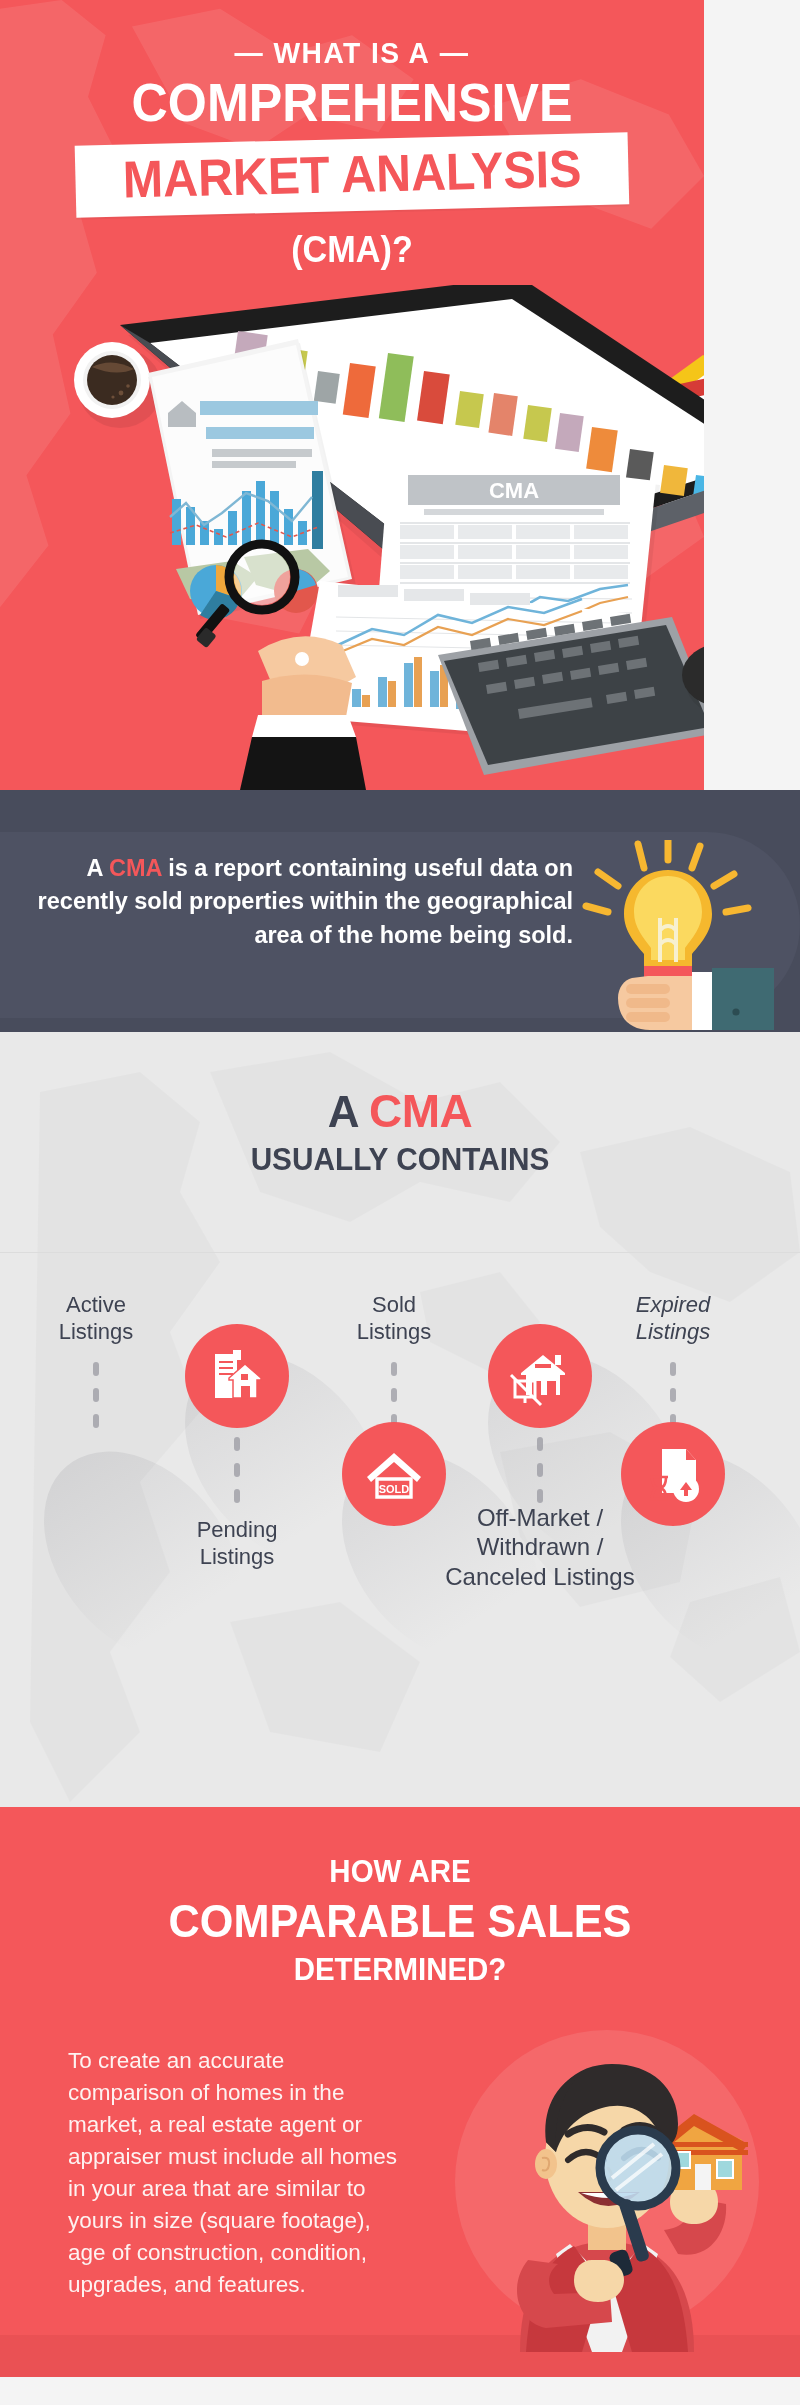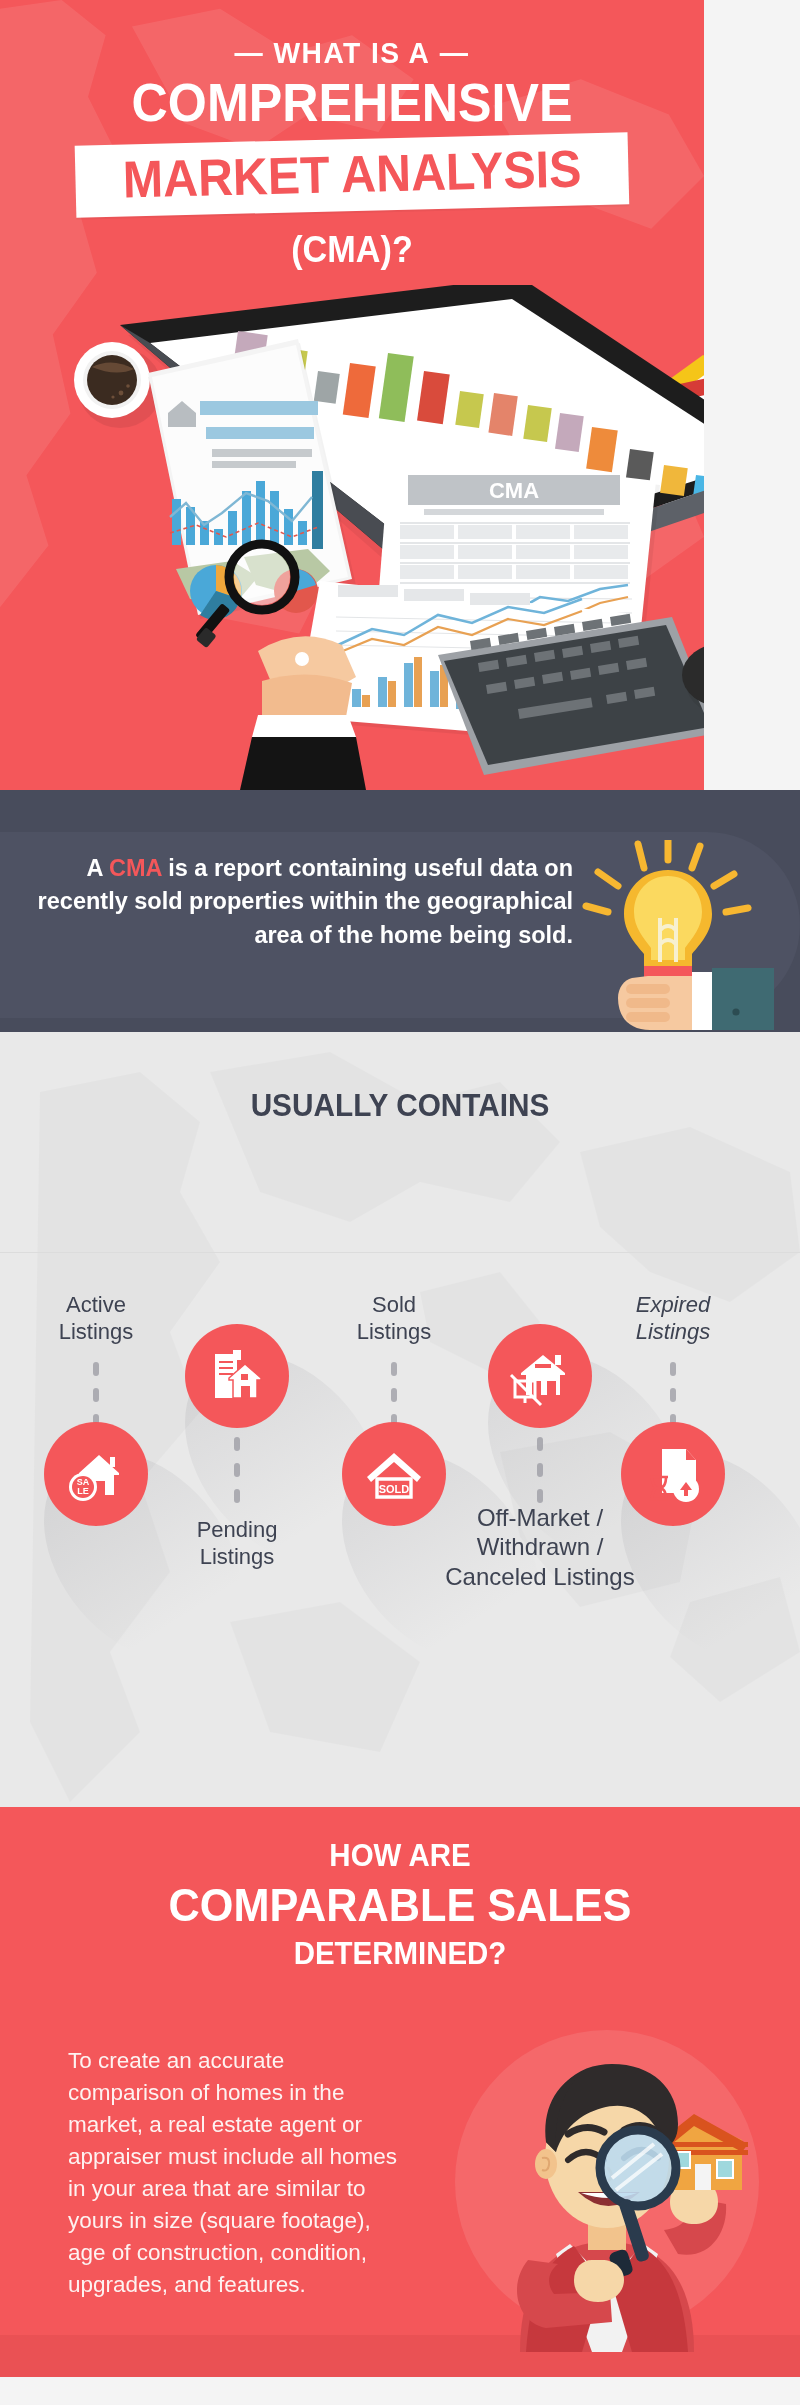--- a/index.html
+++ b/index.html
@@ -202,21 +202,21 @@
   .bottom-sec {
     position: relative;
     width: 800px;
     height: 570px;
     background: #f4575a;
     overflow: hidden;
   }
   .bottom-head {
     position: relative;
     z-index: 4;
-    padding-top: 31px;
+    padding-top: 47px;
     text-align: center;
     color: #fff;
   }
   .bottom-head .b1 { font-size: 31px; font-weight: bold; transform: scaleX(.95); }
   .bottom-head .b2 { font-size: 46px; font-weight: bold; margin-top: 4px; transform: scaleX(.94); }
   .bottom-head .b3 { font-size: 31px; font-weight: bold; margin-top: 4px; transform: scaleX(.95); }
 
   .bottom-body {
     position: absolute;
     left: 68px; top: 238px;
@@ -544,50 +544,38 @@
         <path d="M210,40 L330,20 L420,70 L500,50 L560,110 L510,170 L420,150 L350,190 L260,160 Z"></path>
         <path d="M580,120 L690,95 L790,140 L800,220 L730,270 L650,240 L600,195 Z"></path>
         <path d="M500,420 L610,400 L700,450 L680,550 L580,575 L520,505 Z"></path>
         <path d="M690,570 L780,545 L800,620 L720,670 L670,625 Z"></path>
         <path d="M230,590 L340,570 L420,630 L380,720 L270,700 Z"></path>
         <path d="M420,260 L500,240 L540,290 L490,340 L430,310 Z"></path>
       </g>
     </svg>
 
     <div class="contains-head">
+      <div class="l1"><span>A </span><span class="hl">CMA</span></div>
       <div class="l2">USUALLY CONTAINS</div>
     </div>
 
     <div class="divider"></div>
 
     <div class="nodes">
 
       <div class="node-label" style="left:-14px; top:40px;">
         <div>Active</div>
         <div>Listings</div>
       </div>
       <div class="dots" style="left:93px; top:110px;">
         <div class="dot"></div>
         <div class="dot"></div>
         <div class="dot"></div>
       </div>
       <div class="circle-shadow" style="left:44px; top:170px; transform: skewY(20deg) scale(1.9);"></div>
-      <div class="circle" style="left:44px; top:170px;">
-        <svg width="62" height="62" viewBox="0 0 62 62">
-          <path d="M14,30 L34,12 L54,30 L54,32 L49,32 L49,52 L19,52 L19,32 L14,32 Z" fill="#ffffff"></path>
-          <rect x="45" y="14" width="5" height="10" fill="#ffffff"></rect>
-          <rect x="29" y="38" width="11" height="14" fill="#f4575a"></rect>
-          <g>
-            <circle cx="18" cy="44" r="14" fill="#ffffff"></circle>
-            <circle cx="18" cy="44" r="11" fill="#f4575a"></circle>
-            <text x="18" y="42" font-family="Liberation Sans, sans-serif" font-size="9" font-weight="bold" fill="#ffffff" text-anchor="middle">SA</text>
-            <text x="18" y="51" font-family="Liberation Sans, sans-serif" font-size="9" font-weight="bold" fill="#ffffff" text-anchor="middle">LE</text>
-          </g>
-        </svg>
-      </div>
 
       <div class="circle-shadow" style="left:185px; top:72px; transform: skewY(20deg) scale(1.9);"></div>
       <div class="circle" style="left:185px; top:72px;">
         <svg width="60" height="60" viewBox="0 0 60 60">
           <path d="M8,8 L30,8 L30,52 L8,52 Z" fill="#ffffff"></path>
           <g stroke="#f4575a" stroke-width="2">
             <line x1="12" y1="16" x2="26" y2="16"></line>
             <line x1="12" y1="22" x2="26" y2="22"></line>
             <line x1="12" y1="28" x2="26" y2="28"></line>
           </g>

